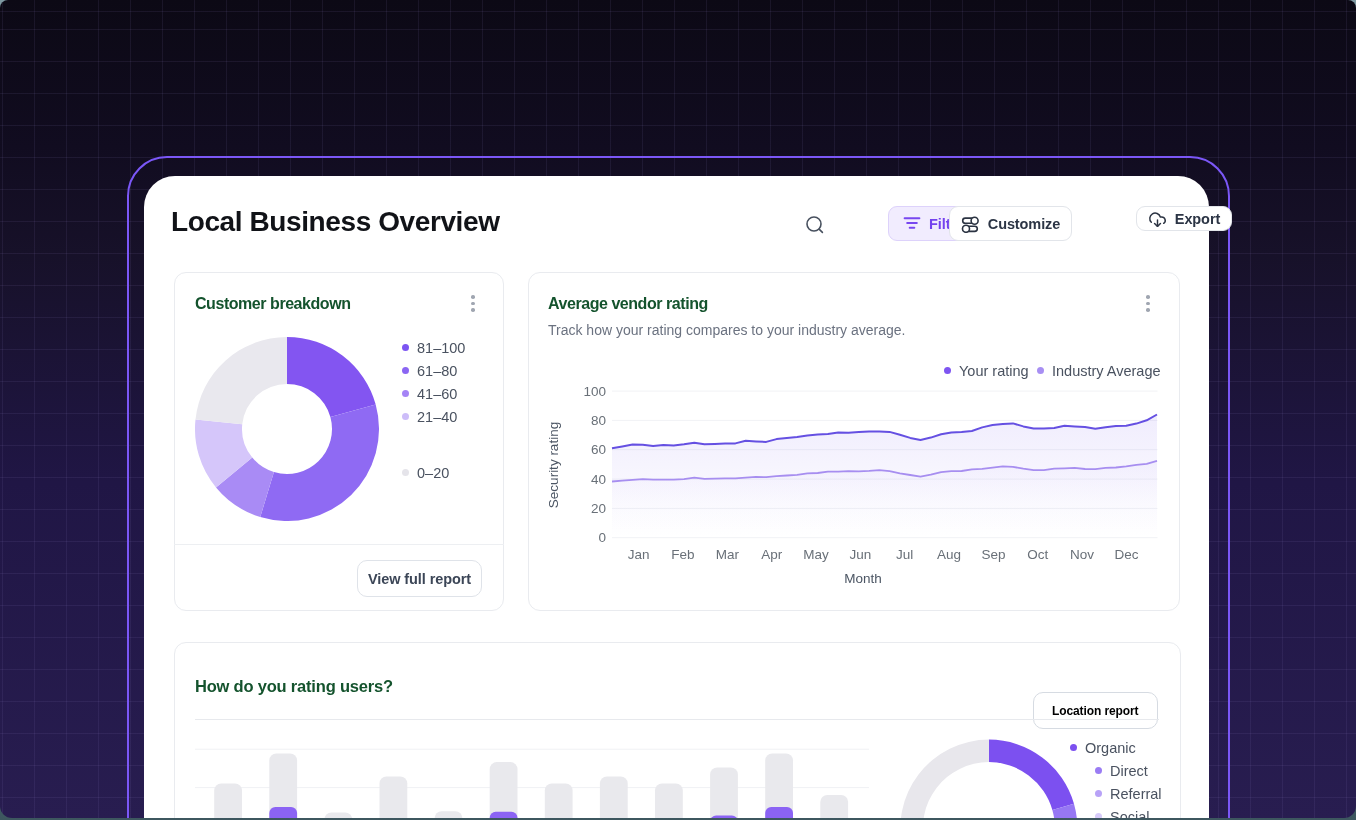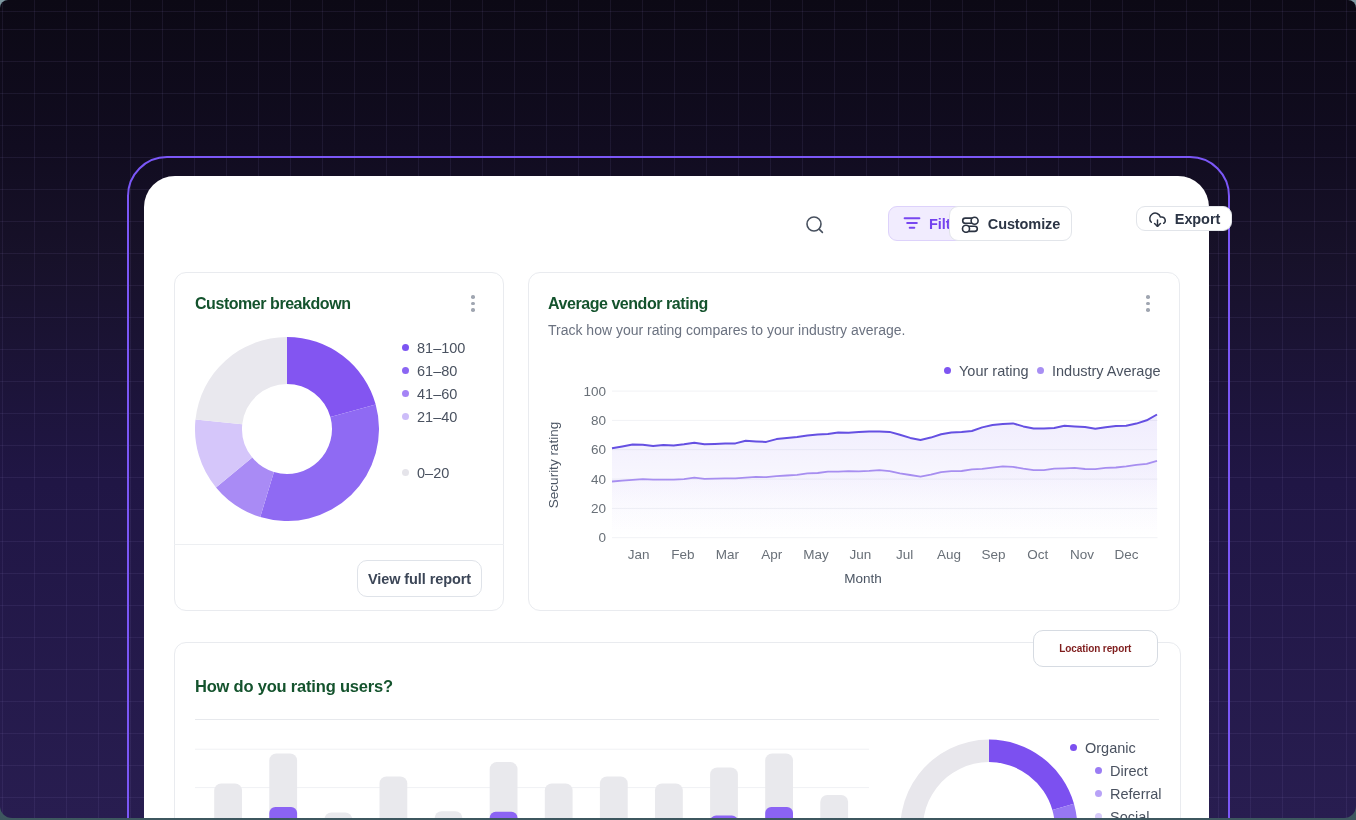--- a/index.html
+++ b/index.html
@@ -38,20 +38,21 @@
 .leg { position:absolute; font-size:14.5px; color:#4a5260; }
 .leg .dot { display:inline-block; width:7px; height:7px; border-radius:50%; margin-right:8px; position:relative; top:-2px; }
 </style>
 </head>
 <body>
 <div class="stage">
 <div class="panel"></div>
 <div class="frame"></div>
 <div class="card"></div>
 
+<h1 class="abs" style="left:171px; top:206px;">Local Business Overview</h1>
 <svg class="abs" style="left:803px; top:213px;" width="24" height="24" viewBox="0 0 24 24" fill="none">
   <circle cx="11" cy="11" r="7" stroke="#47505e" stroke-width="1.6"></circle>
   <line x1="16.1" y1="16.1" x2="19.4" y2="19.4" stroke="#47505e" stroke-width="1.6" stroke-linecap="round"></line>
 </svg>
 <div class="btn" style="left:888px; top:206px; width:93px; height:35px; padding-left:6px; background:#f1ecfe; border-color:#ddd2fb; color:#7442ee;">
   <svg width="18" height="13" viewBox="0 0 18 13" fill="none" style="margin-right:8px;">
     <line x1="1.6" y1="1.3" x2="16.4" y2="1.3" stroke="#7847f0" stroke-width="2" stroke-linecap="round"></line>
     <line x1="4.2" y1="6.1" x2="13.8" y2="6.1" stroke="#7847f0" stroke-width="2" stroke-linecap="round"></line>
     <line x1="6.7" y1="10.8" x2="11.3" y2="10.8" stroke="#7847f0" stroke-width="2" stroke-linecap="round"></line>
   </svg>Filters</div>
@@ -146,21 +147,21 @@
     <text x="509.8" y="287">Oct</text>
     <text x="554.1" y="287">Nov</text>
     <text x="598.5" y="287">Dec</text>
   </g>
   <text x="335" y="311" font-size="13.5" fill="#4b5563" text-anchor="middle">Month</text>
   <text x="30" y="193" font-size="13.5" fill="#4b5563" text-anchor="middle" transform="rotate(-90 30 193)">Security rating</text>
 </svg>
 
 <div class="mini" style="left:174px; top:642px; width:1006.5px; height:328px;"></div>
 <div class="ctitle abs" style="left:195px; top:677px; font-size:16.5px; letter-spacing:-0.2px;">How do you rating users?</div>
-<div class="btn" style="left:1032.5px; top:630px; width:125.5px; height:37px; border-radius:10px; font-size:10px; color:#7f1d1d; border-color:#d6dbe2;">Location report</div>
+<div class="btn" style="left:1032.5px; top:692px; width:125.5px; height:37px; border-radius:10px; font-size:12px; color:#000000; border-color:#d6dbe2;">Location report</div>
 <div class="abs" style="left:195px; top:719px; width:964px; height:1px; background:#e7e9ed;"></div>
 <svg class="abs" style="left:174px; top:720px;" width="1007" height="100" viewBox="0 0 1007 100">
   <g stroke="#f0f1f4" stroke-width="1">
     <line x1="21" y1="29.2" x2="695" y2="29.2"></line>
     <line x1="21" y1="67.6" x2="695" y2="67.6"></line>
   </g>
   <rect x="40.2" y="63.5" width="27.8" height="96.5" rx="7" fill="#e9e9ed"></rect>
   <rect x="95.3" y="33.5" width="27.8" height="126.5" rx="7" fill="#e9e9ed"></rect>
   <rect x="150.4" y="92.4" width="27.8" height="67.6" rx="7" fill="#e9e9ed"></rect>
   <rect x="205.5" y="56.5" width="27.8" height="103.5" rx="7" fill="#e9e9ed"></rect>

